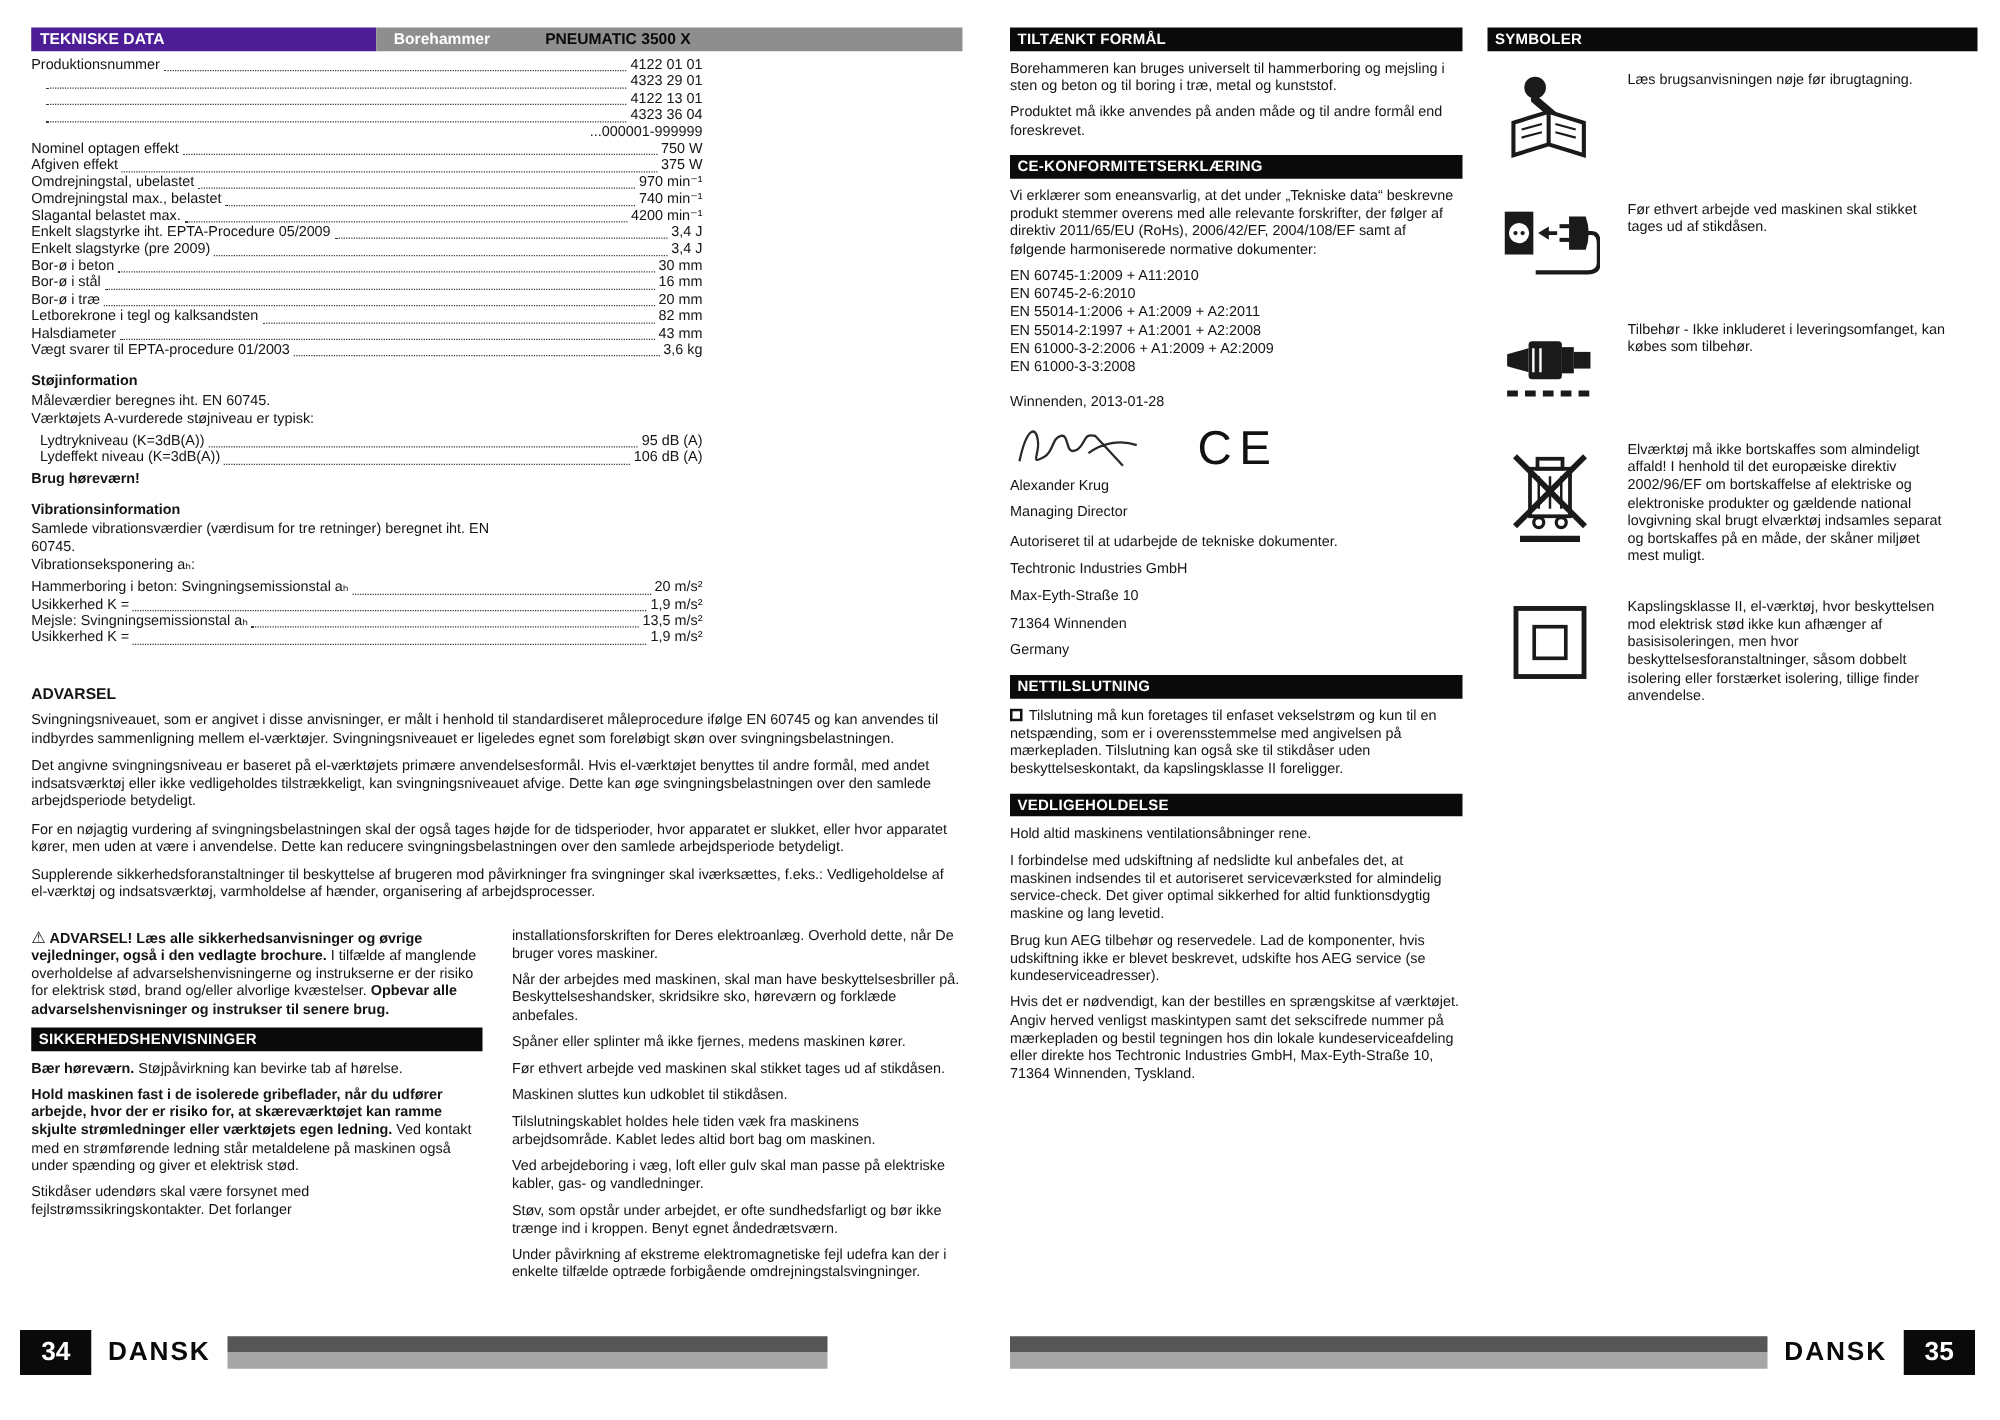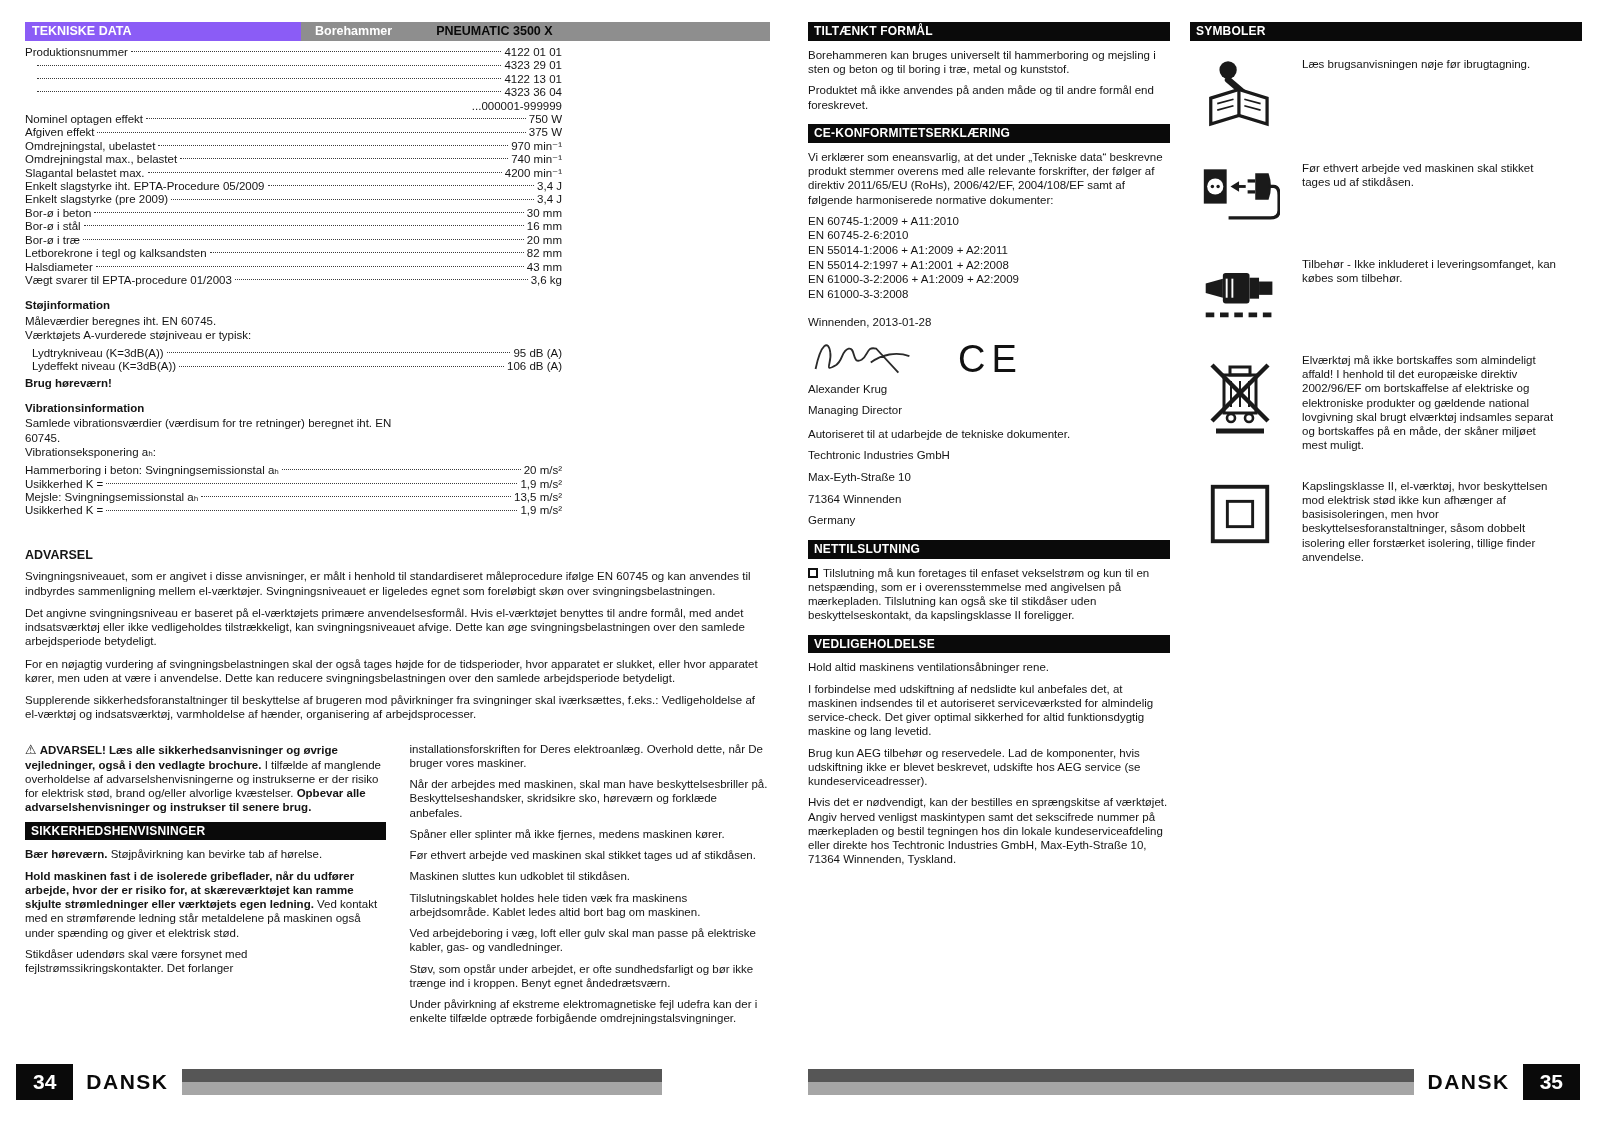--- a/index.html
+++ b/index.html
@@ -9,28 +9,28 @@
     font-family:"Liberation Sans","DejaVu Sans",sans-serif;
     font-size:11.5px; line-height:1.24; color:#141414;
   }
   .page { position:absolute; top:0; }
   #lp   { left:25px;  width:745px;  padding-top:22px; }
   #rpm  { left:808px; width:362px;  padding-top:22px; }
   #rps  { left:1190px;width:392px;  padding-top:22px; }
 
   
   .lp-header { display:flex; height:19px; font-weight:bold; font-size:12.5px; }
-  .lph-black { background:#8b5cf6; color:#fff; width:276px; padding:2px 7px; }
+  .lph-black { background:#4c1d95; color:#fff; width:276px; padding:2px 7px; }
   .lph-gray  { flex:1; background:#8e8e8e; display:flex; align-items:center; }
   .lph-sub   { color:#fff; padding:0 10px 0 14px; }
   .lph-model { color:#0a0a0a; margin-left:34px;text-align:center; }
 
   
   .speclist { width:537px; margin-top:5px; }
-  .spec { display:flex; align-items:center; line-height:13.4px; }
+  .spec { display:flex; align-items:flex-end; line-height:13.4px; }
   .spec .lbl { white-space:nowrap; }
   .spec .dots { flex:1; border-bottom:1.6px dotted #3a3a3a; margin:0 3px 2px; }
   .spec .dots.noline { border-bottom:none; }
   .spec .val { white-space:nowrap; }
   .spec.ind { padding-left:9px; }
   .spec.sub { padding-left:7px; }
 
   h3.sec { font-size:11.5px; font-weight:bold; margin:11px 0 1px; }
   p.tight { margin:0; }
   .narrow { max-width:378px; }

